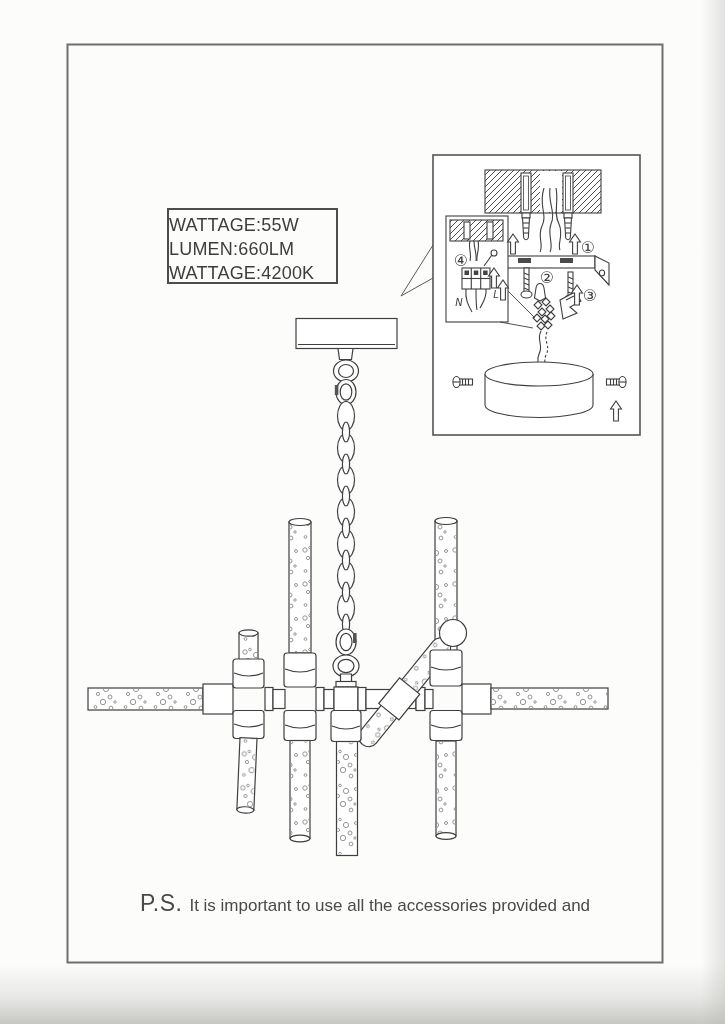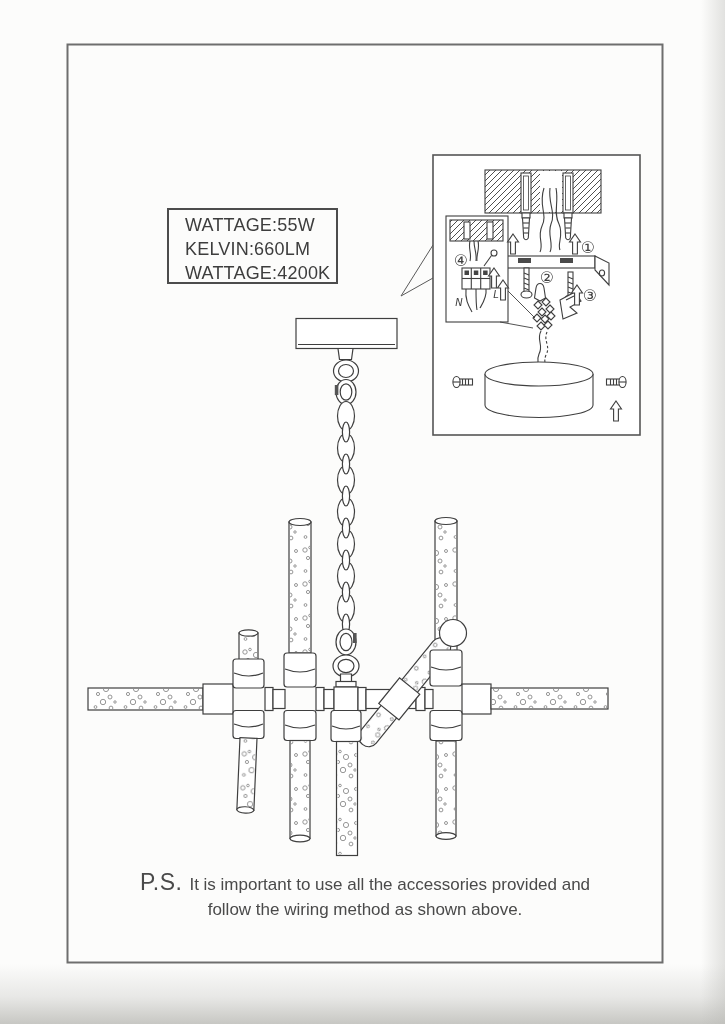--- a/index.html
+++ b/index.html
@@ -4,23 +4,23 @@
 <style>
   html,body{margin:0;padding:0;background:#ffffff;}
   .stage{position:relative;width:725px;height:1024px;background:#fcfcfb;
          font-family:"Liberation Sans",sans-serif;overflow:hidden;}
   .art{position:absolute;left:0;top:0;width:725px;height:1024px;}
   .scan-bottom{position:absolute;left:0;bottom:0;width:100%;height:60px;
          background:linear-gradient(to bottom,rgba(190,190,186,0) 0%,rgba(185,185,181,.3) 55%,#c7c7c3 100%);}
   .scan-right{position:absolute;top:0;right:0;height:100%;width:24px;
          background:linear-gradient(to right,rgba(200,200,196,0) 0%,rgba(185,185,181,.4) 100%);}
   .spec-box{position:absolute;left:167px;top:208px;width:171px;height:76px;
-         border:2px solid #4c4c4c;box-sizing:border-box;padding:3px 0 0 16px;
+         border:2px solid #4c4c4c;box-sizing:border-box;padding:3px 0 0 0;
          font-size:18px;line-height:24px;color:#3d3d3d;letter-spacing:.2px;white-space:nowrap;}
-  .footnote{position:absolute;left:67px;top:869px;width:596px;text-align:center;color:#4a4a4a;}
+  .footnote{position:absolute;left:67px;top:890px;width:596px;text-align:center;color:#4a4a4a;}
   .fn1{font-size:17px;}
   .ps{font-size:23px;letter-spacing:.5px;margin-right:7px;}
   .fn2{font-size:17px;margin-top:4px;}
   svg text{font-family:"DejaVu Sans","Liberation Sans",sans-serif;}
 </style>
 </head>
 <body>
 
 <div class="stage">
 
@@ -325,26 +325,25 @@
         <text x="590" y="301">③</text>
         <text x="461" y="266">④</text>
       </g>
       <text x="459" y="306" font-size="10" font-style="italic" fill="#3f3f3f" stroke="none" text-anchor="middle">N</text>
       <text x="496" y="298" font-size="10" font-style="italic" fill="#3f3f3f" stroke="none" text-anchor="middle">L</text>
     </g>
   </svg>
 
   <div class="spec-box">
     <div>WATTAGE:55W</div>
-    <div>KELVIN:660LM</div>
+    <div>LUMEN:660LM</div>
     <div>WATTAGE:4200K</div>
   </div>
 
   <div class="footnote">
     <div class="fn1">
       <span class="ps">P.S.</span><span>It is important to use all the accessories provided and</span>
     </div>
-    <div class="fn2">follow the wiring method as shown above.</div>
   </div>
 
   <div class="scan-bottom"></div>
   <div class="scan-right"></div>
 </div>
 
 </body></html>

